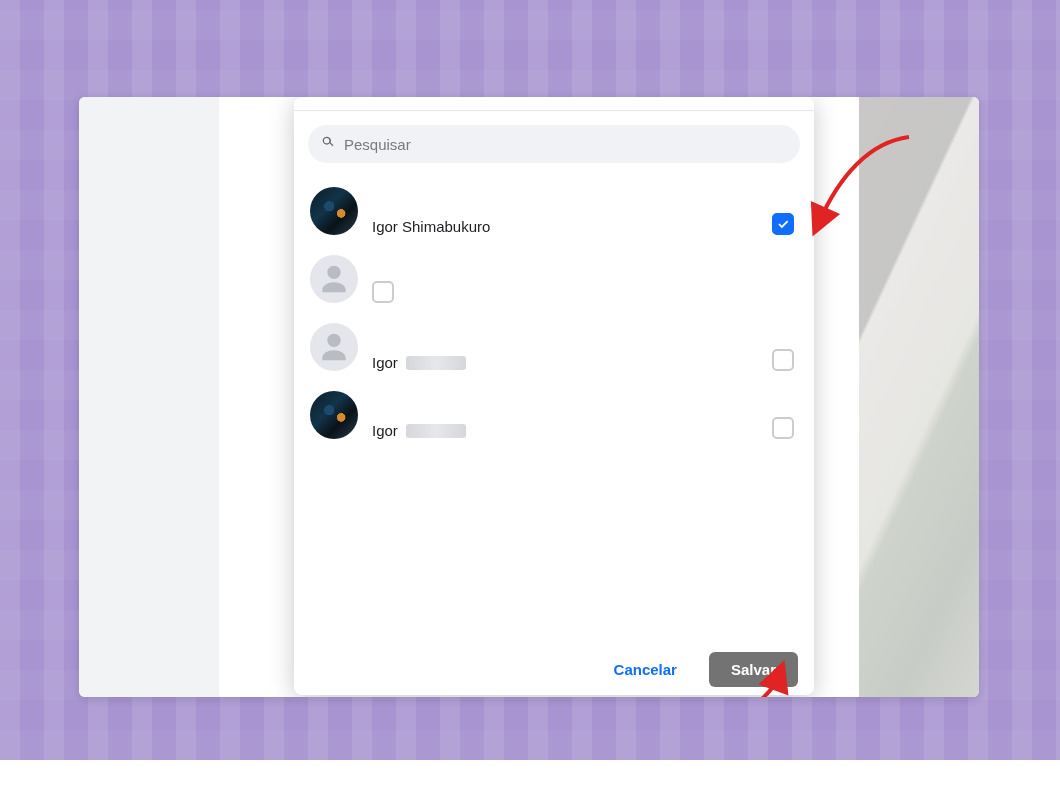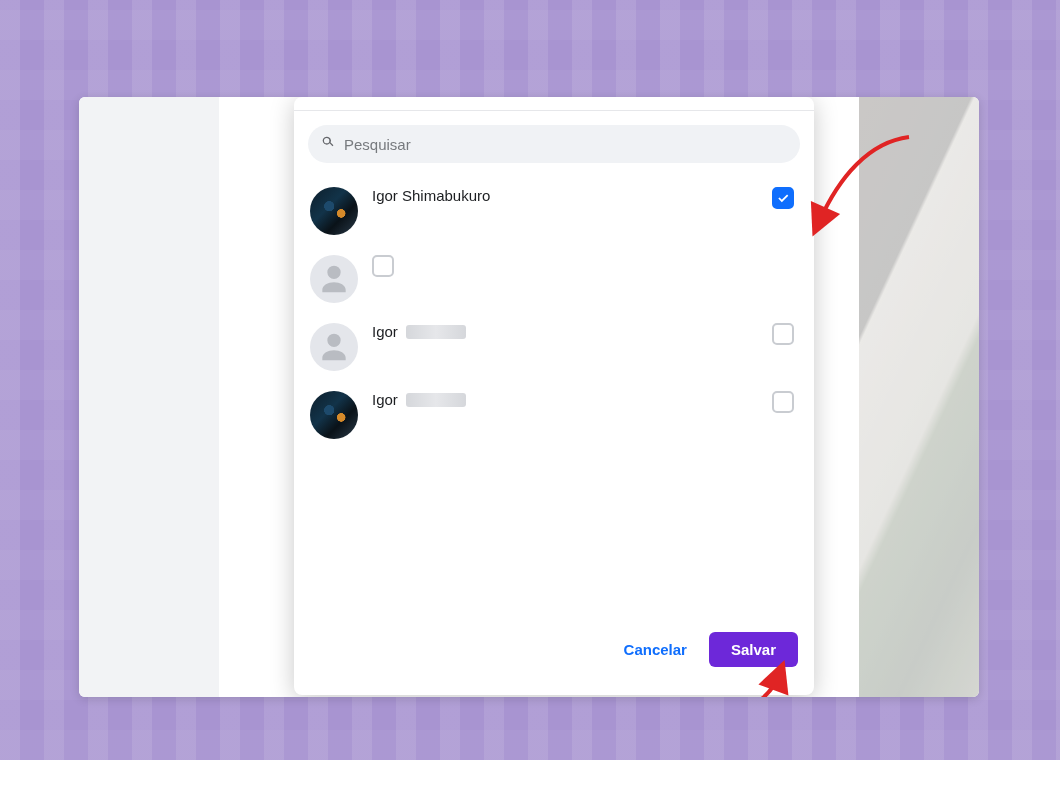--- a/index.html
+++ b/index.html
@@ -77,21 +77,21 @@
   }
   .search svg { width: 16px; height: 16px; fill: #65676b; margin-right: 8px; flex: 0 0 auto; }
   .search input {
     border: none; outline: none; background: transparent;
     font-size: 15px; color: #1c1e21; width: 100%;
   }
   .search input::placeholder { color: #777a7e; }
 
   .list { margin-top: 14px; }
   .row {
-    display: flex; align-items: flex-start;
+    display: flex; align-items: flex-end;
     padding: 10px 6px 10px 2px;
     border-radius: 8px;
   }
   .avatar {
     width: 48px; height: 48px; border-radius: 50%;
     flex: 0 0 auto; margin-right: 14px;
     background: #e4e6eb;
     display: flex; align-items: center; justify-content: center;
     overflow: hidden;
   }
@@ -121,30 +121,30 @@
     border: 2px solid #c9ccd1;
     display: flex; align-items: center; justify-content: center;
     background: #fff;
   }
   .cb.checked {
     background: #0f6efd; border-color: #0f6efd;
   }
   .cb svg { width: 14px; height: 14px; stroke: #fff; stroke-width: 3; fill: none; }
 
   .dialog-footer {
-    display: flex; justify-content: flex-end; align-items: center; 
-    padding: 12px 16px 28px 16px;
+    display: flex; justify-content: flex-end; align-items: center; gap: 10px;
+    padding: 12px 16px 8px 16px;
   }
   .btn {
     border: none; border-radius: 6px;
     font-size: 15px; font-weight: 600;
     padding: 9px 22px; cursor: pointer;
   }
   .btn.cancel { background: transparent; color: #0f6efd; }
-  .btn.save   { background: #6d28d9; color: #fff; }
+  .btn.save   { background: #737373; color: #fff; }
 
   
   .arrow { position: absolute; pointer-events: none; }
   .arrow svg { overflow: visible; }
 </style>
 </head>
 <body>
 
 <div class="frame">
   <div class="window">

